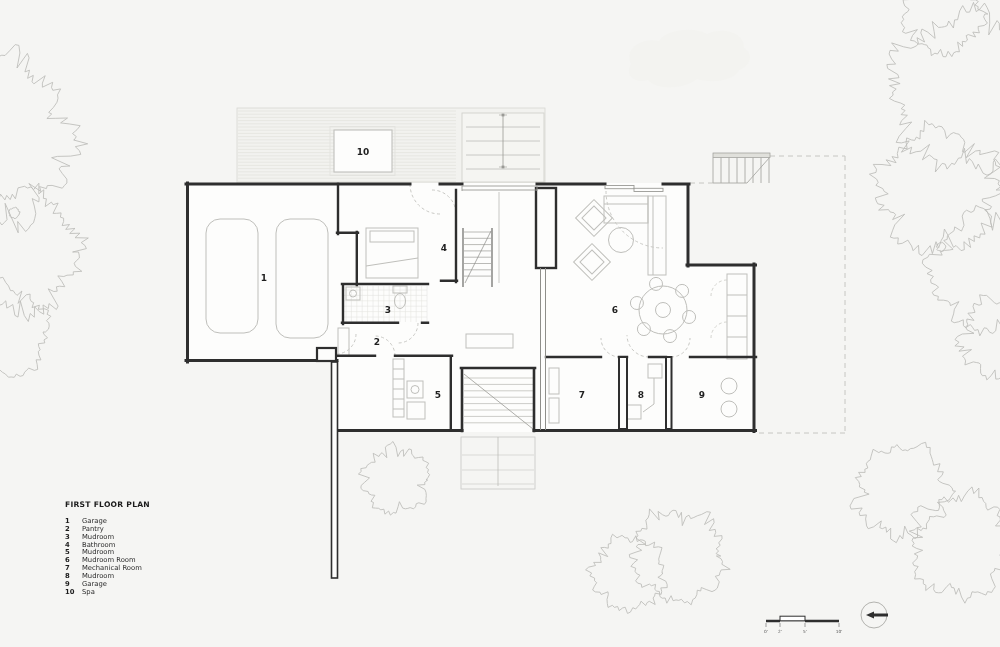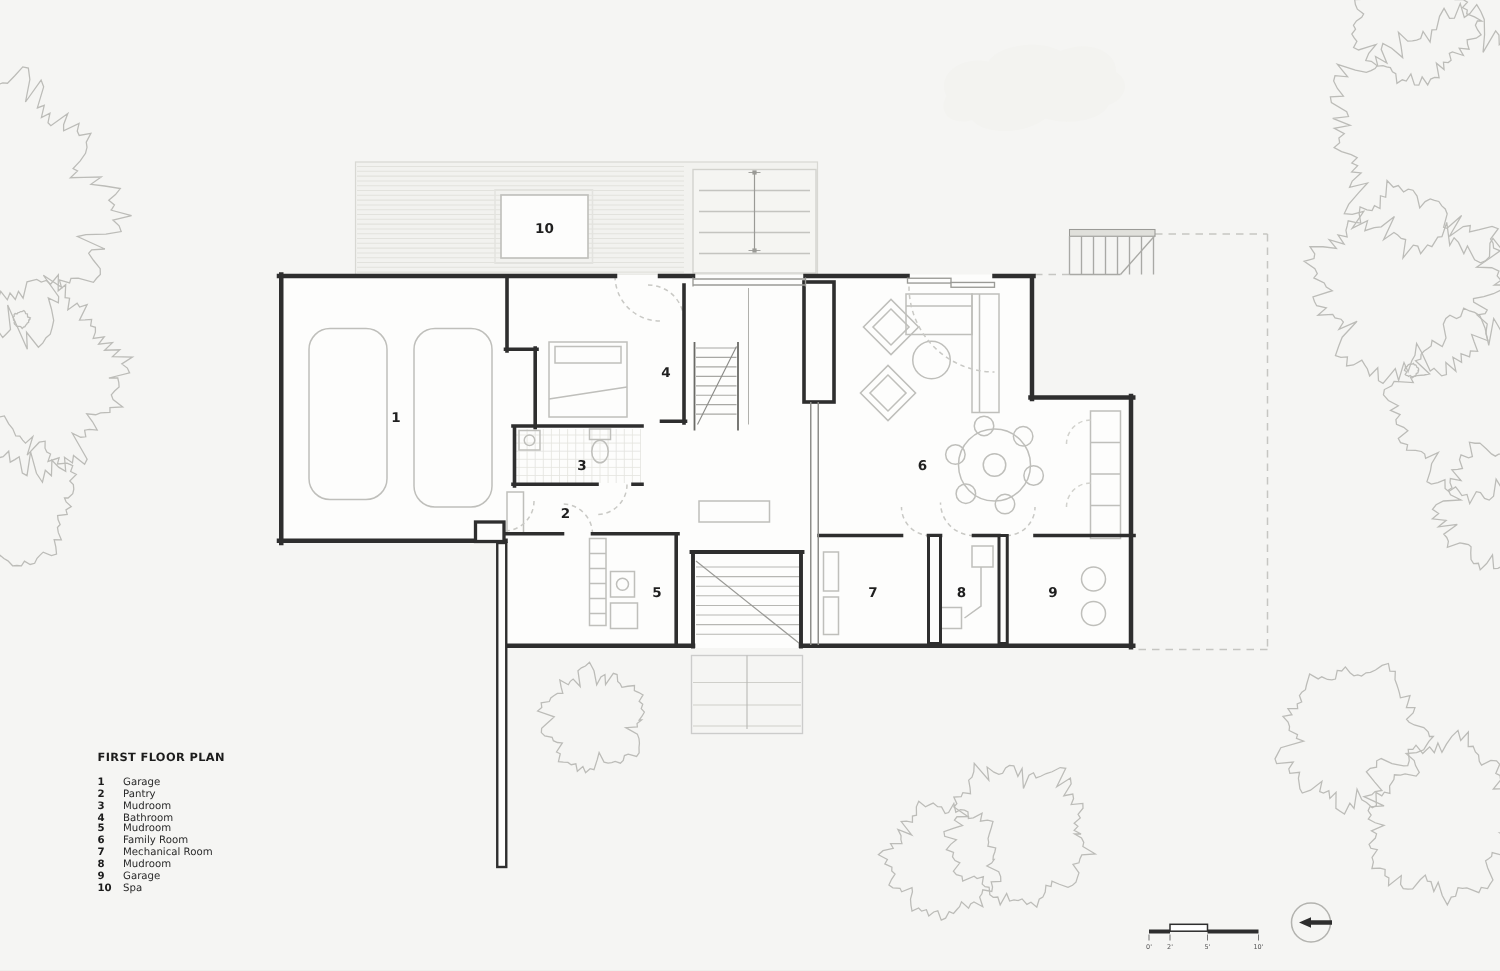--- a/index.html
+++ b/index.html
@@ -329,21 +329,21 @@
   <div class="legend-row">
         <span class="num">4</span>
         <span class="lab">Bathroom</span>
       </div>
   <div class="legend-row">
         <span class="num">5</span>
         <span class="lab">Mudroom</span>
       </div>
   <div class="legend-row">
         <span class="num">6</span>
-        <span class="lab">Family Room</span>
+        <span class="lab">Mudroom Room</span>
       </div>
   <div class="legend-row">
         <span class="num">7</span>
         <span class="lab">Mechanical Room</span>
       </div>
   <div class="legend-row">
         <span class="num">8</span>
         <span class="lab">Mudroom</span>
       </div>
   <div class="legend-row">

